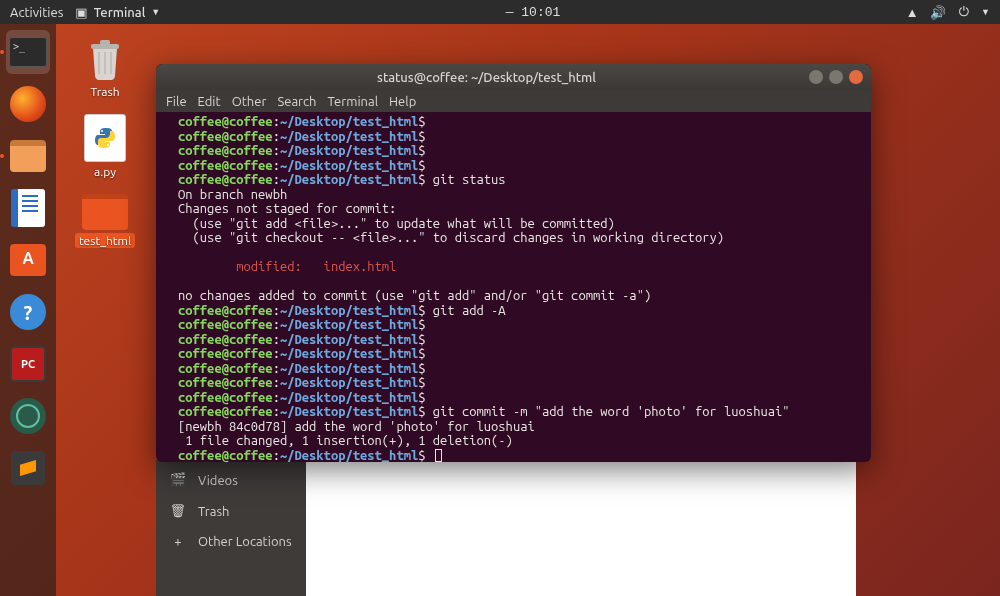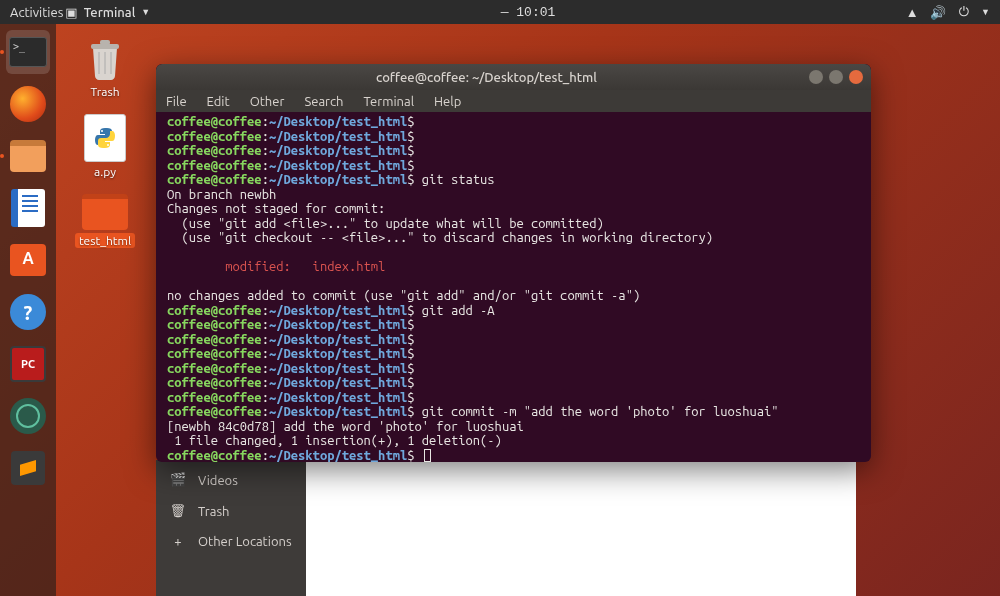--- a/index.html
+++ b/index.html
@@ -8,21 +8,21 @@
   font-family: "Ubuntu", "Liberation Sans", sans-serif;
   background: linear-gradient(135deg, #c14521 0%, #a73519 40%, #7a251f 100%);
   overflow: hidden; position: relative;
   font-size: 13px; color: #fff;
 }
 
 .topbar {
   height: 24px; background: #2c2c2c; display: flex; align-items: center;
   padding: 0 10px; font-size: 13px; color: #ddd;
 }
-.topbar .left { display: flex; gap: 2px; align-items: center; }
+.topbar .left { display: flex; gap: 12px; align-items: center; }
 .topbar .center { flex: 1; text-align: center; font-family: Liberation Mono, monospace; }
 .topbar .right { display: flex; gap: 12px; align-items: center; }
 .topbar .app { display: flex; align-items: center; gap: 6px; font-weight: 500; }
 .tri-down { font-size: 9px; }
 
 .dock {
   position: absolute; left: 0; top: 24px; width: 56px; height: 572px;
   background: rgba(40,30,28,0.65); display: flex; flex-direction: column;
   align-items: center; padding-top: 6px; gap: 8px;
 }
@@ -75,23 +75,23 @@
   background:#300a24; border-radius:6px; overflow:hidden;
   box-shadow:0 8px 30px rgba(0,0,0,0.5);
 }
 .term-titlebar{height:26px;background:linear-gradient(#4a4744,#3b3835);display:flex;align-items:center;padding:0 8px;border-radius:6px 6px 0 0;color:#d9d4cf;font-size:13px;}
 .term-title{flex:1;text-align:center;font-weight:500;}
 .term-ctrls{display:flex;gap:6px;}
 .tc{width:14px;height:14px;border-radius:50%;display:inline-block;}
 .tc.min{background:#7b776f;}
 .tc.max{background:#7b776f;}
 .tc.close{background:#e56a3e;}
-.term-menubar{height:22px;background:#3d3a37;display:flex;align-items:center;gap:20px;padding:0 10px;font-size:13px;color:#d9d4cf;}
+.term-menubar{height:22px;background:#3d3a37;display:flex;align-items:center;gap:11px;padding:0 10px;font-size:13px;color:#d9d4cf;}
 .term-body{
-  padding:2px 11px;
+  padding:2px 22px;
   font-family:"Ubuntu Mono","DejaVu Sans Mono",monospace;
   font-size:13px; line-height:14.5px;
   color:#e8e6e3; white-space:pre; overflow:hidden;
 }
 .pr-user{color:#87d75f;font-weight:bold;}
 .pr-path{color:#6fa8dc;font-weight:bold;}
 .pr-w{color:#e8e6e3;}
 .git-red{color:#d9534f;}
 .cursor{display:inline-block;width:7px;height:13px;border:1px solid #e8e6e3;vertical-align:text-bottom;margin-left:2px;}
 </style>
@@ -194,21 +194,21 @@
     <div class="files-sb-item">
       <span class="ico">+</span>
       <span>Other Locations</span>
     </div>
   </div>
   <div style="flex:1;background:#fff;"></div>
 </div>
 
 <div class="term-window">
   <div class="term-titlebar">
-    <span class="term-title">coffee@coffee: ~/Desktop/test_html</span>
+    <span class="term-title">status@coffee: ~/Desktop/test_html</span>
     <div class="term-ctrls">
       <span class="tc min"></span>
       <span class="tc max"></span>
       <span class="tc close"></span>
     </div>
   </div>
   <div class="term-menubar">
     <span>File</span>
     <span>Edit</span>
     <span>Other</span>

